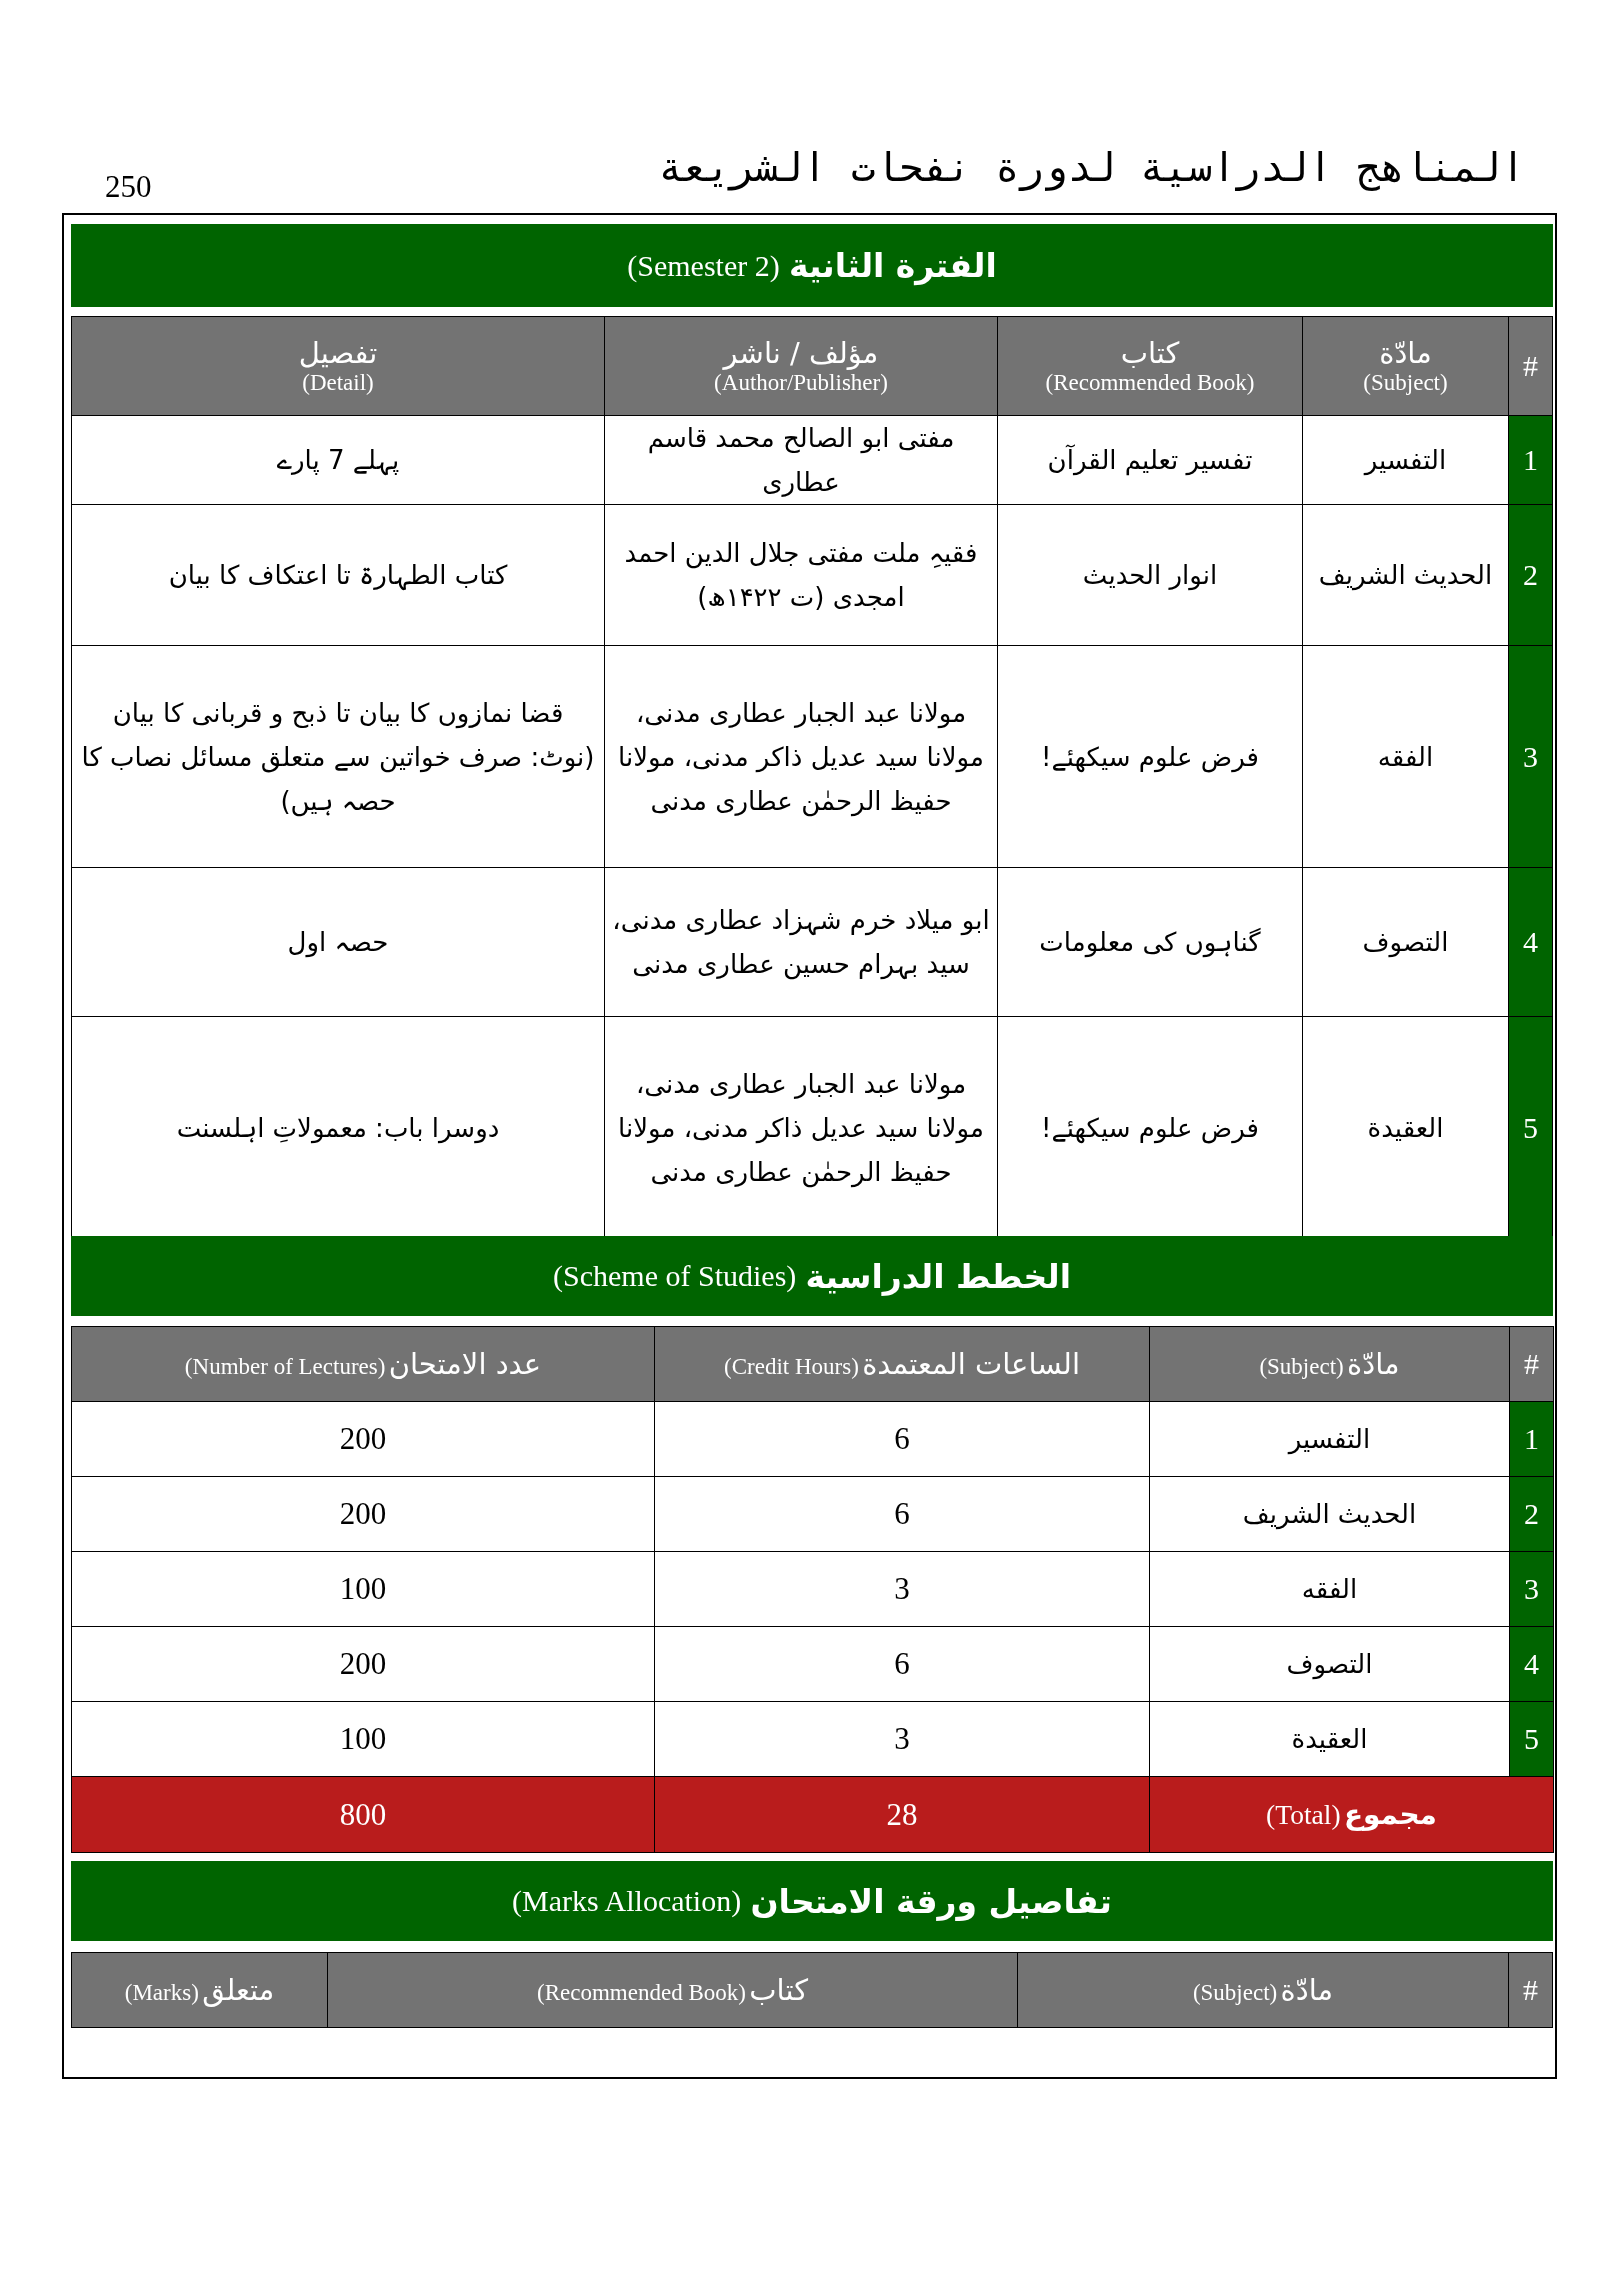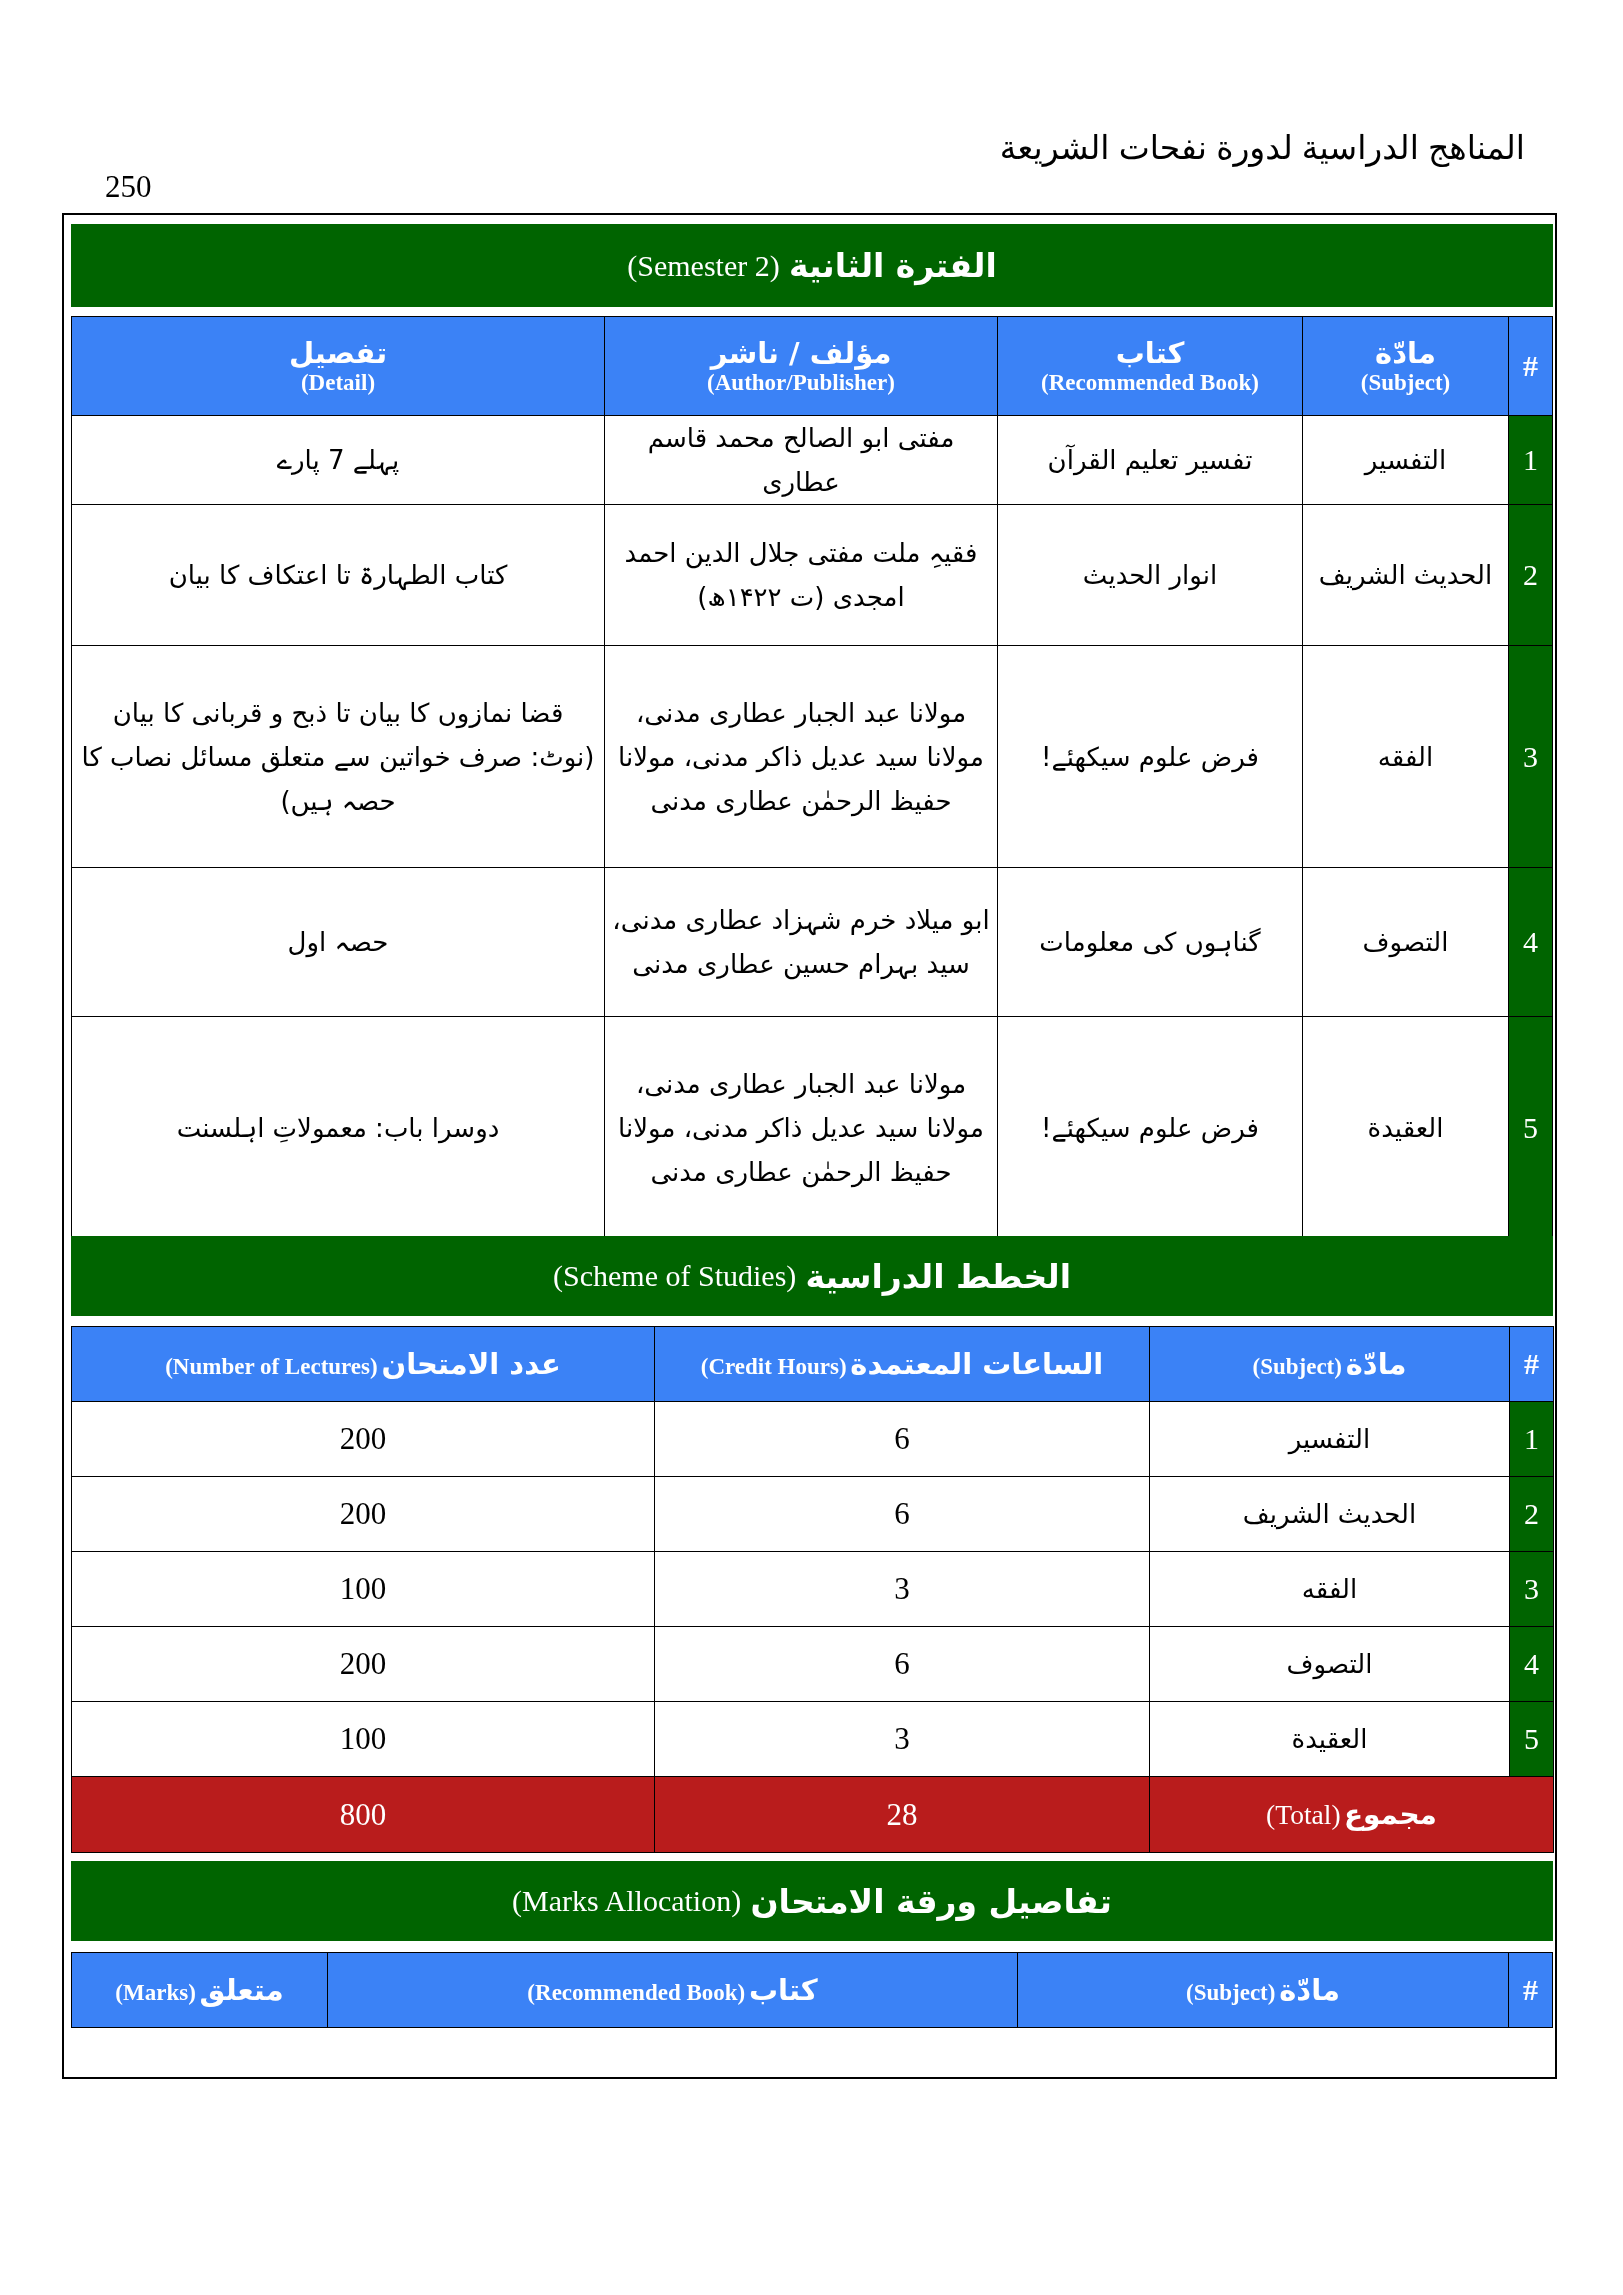--- a/index.html
+++ b/index.html
@@ -1,32 +1,32 @@
 <!DOCTYPE html>
 <html style="font-size:10.5px"><head>
 <meta charset="utf-8">
 <style>
   html, body { margin:0; padding:0; background:#ffffff; }
   body { width:1623px; height:2295px; position:relative; overflow:hidden;
          font-family:"DejaVu Serif", "Liberation Serif", serif; color:#000; }
   .page-num { position:absolute; left:105px; top:169px; font-size:31px;
               font-family:"Liberation Serif", serif; }
-  .running-head { position:absolute; right:98px; top:128px; font-size:33px; direction:rtl;
-                  font-family:Liberation Sans, sans-serif; }
+  .running-head { position:absolute; right:98px; top:144px; font-size:40px; direction:rtl;
+                  font-family:Liberation Mono, monospace; }
   .frame { position:absolute; left:62px; top:213px; width:1495px; height:1866px;
            border:2px solid #000; box-sizing:border-box; }
   .banner { position:absolute; left:71px; width:1482px; background:#006400; color:#fff;
             display:flex; align-items:center; justify-content:center; direction:rtl;
             font-size:33px; gap:9.2px; }
   .banner .ar { font-weight:bold; font-family:"DejaVu Sans", sans-serif; }
   .banner .en { font-family:"Liberation Serif", serif; font-size:30px; }
   table { position:absolute; left:71px; width:1482px; border-collapse:collapse; direction:rtl;
           table-layout:fixed; }
   td, th { border:1.3px solid #000; text-align:center; vertical-align:middle; padding:0 6.5px; }
-  th { background:#3b82f6; color:#fff; font-weight:bold; }
+  th { background:#737373; color:#fff; font-weight:normal; }
   th .ar { display:block; font-family:"DejaVu Sans", sans-serif; font-size:29px; }
   th .en { display:block; font-family:"Liberation Serif", serif; font-size:23px; }
   th.inline .ar, th.inline .en { display:inline;text-align:right; }
   td.num { background:#006400; color:#fff; font-family:"Liberation Serif", serif; font-size:30px;
            padding:0; }
   td.cell { font-family:"DejaVu Sans", sans-serif; font-size:26px; line-height:1.7; }
   td.val { font-family:"Liberation Serif", serif; font-size:31px; }
   tr.total td { background:#b91c1c; color:#fff; }
   tr.total td.lbl .ar { font-weight:bold; font-family:"DejaVu Sans", sans-serif; font-size:28px; }
   tr.total td.lbl .en { font-family:"Liberation Serif", serif; font-size:27.5px; }

